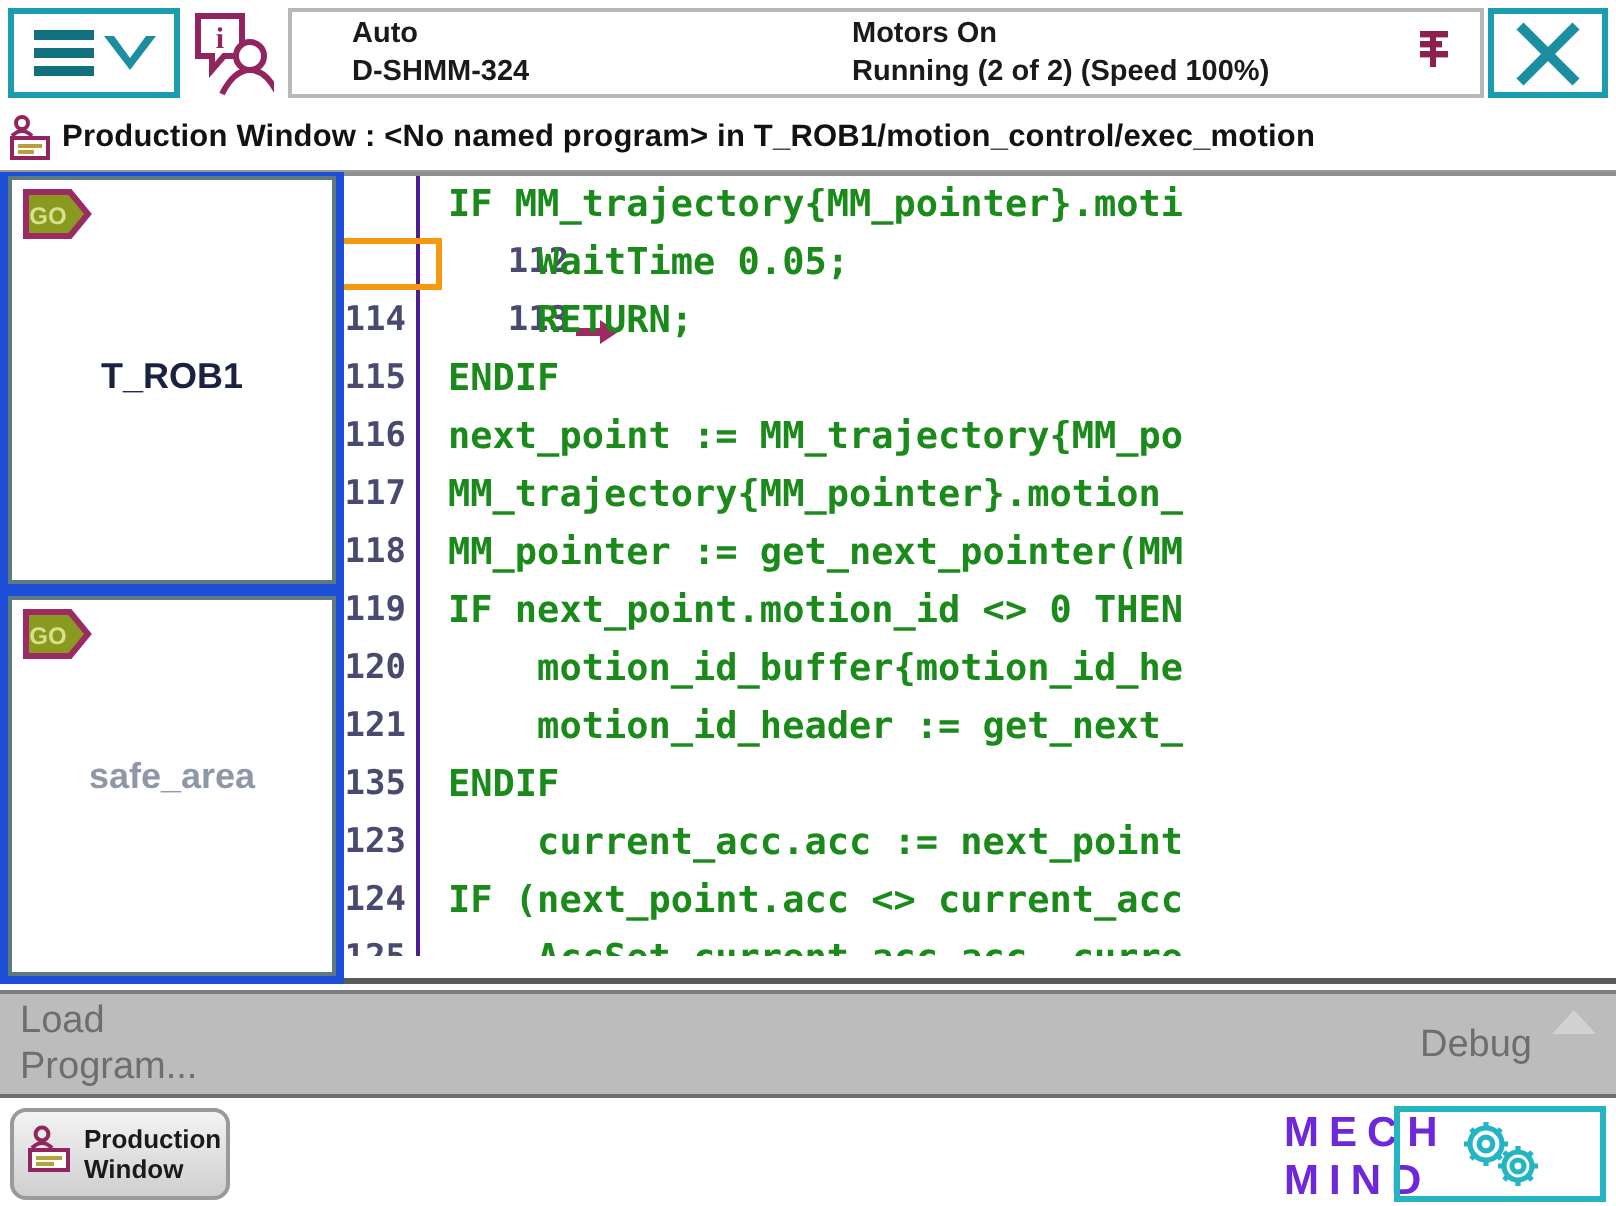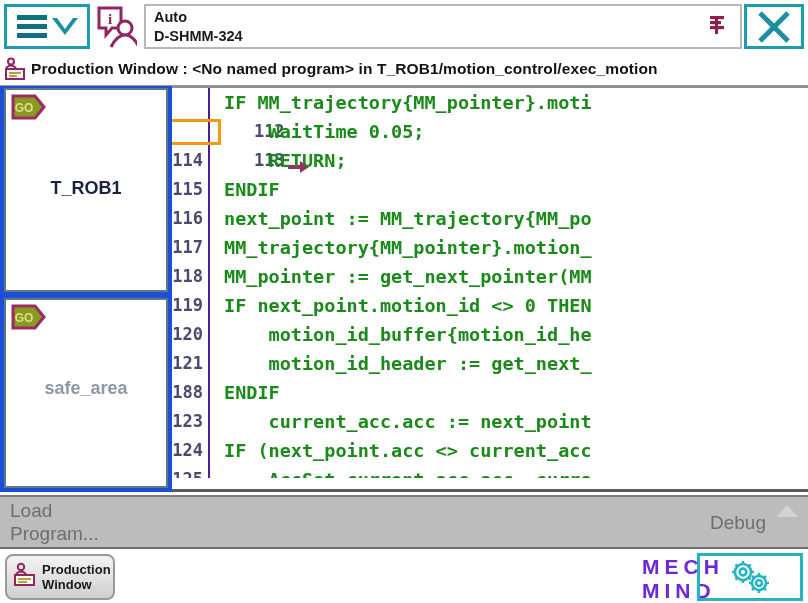--- a/index.html
+++ b/index.html
@@ -76,21 +76,21 @@
     align-items: center;
     box-sizing: border-box;
     position: relative;
   }
   .st-col {
     display: flex;
     flex-direction: column;
     justify-content: center;
     gap: 3px;
   }
-  .st-col-mode { margin-left: 8px; width: 250px; }
+  .st-col-mode { margin-left: 30px; width: 250px; }
   .st-col-motor { width: 300px; }
   .st-line {
     font-size: 14.5px;
     font-weight: bold;
     color: #1a1a1a;
     white-space: nowrap;
   }
   .speed-flag {
     position: absolute;
     right: 14px; top: 50%;
@@ -332,20 +332,24 @@
       <text x="15" y="19" font-family="Liberation Serif, serif" font-size="15" font-weight="bold" fill="#92255f" text-anchor="middle">i</text>
       <circle cx="30" cy="23" r="7" fill="#ffffff" stroke="#92255f" stroke-width="3"></circle>
       <path d="M16 42 q6 -12 14 -12 q8 0 14 12" fill="#ffffff" stroke="#92255f" stroke-width="3"></path>
     </svg>
   </div>
 
   <div class="status-panel">
     <div class="st-col st-col-mode">
       <div class="st-line">Auto</div>
       <div class="st-line">D-SHMM-324</div>
+    </div>
+    <div class="st-col st-col-motor">
+      <div class="st-line">Motors On</div>
+      <div class="st-line">Running (2 of 2) (Speed 100%)</div>
     </div>
     <span class="speed-flag">
       <svg width="18" height="22" viewBox="0 0 18 22">
         <rect x="2" y="2" width="14" height="3.2" fill="#8e2050"></rect>
         <rect x="2" y="7" width="11" height="3.2" fill="#8e2050"></rect>
         <rect x="2" y="12" width="14" height="3.2" fill="#8e2050"></rect>
         <rect x="7" y="2" width="3" height="18" fill="#8e2050"></rect>
       </svg>
     </span>
   </div>
@@ -411,21 +415,21 @@
         </span>
       </div>
       <div class="ln">114</div>
       <div class="ln">115</div>
       <div class="ln">116</div>
       <div class="ln">117</div>
       <div class="ln">118</div>
       <div class="ln">119</div>
       <div class="ln">120</div>
       <div class="ln">121</div>
-      <div class="ln">188</div>
+      <div class="ln">135</div>
       <div class="ln">123</div>
       <div class="ln">124</div>
       <div class="ln">125</div>
     </div>
 
     <div class="code-lines">
       <div class="cl">IF MM_trajectory{MM_pointer}.moti</div>
       <div class="cl">    WaitTime 0.05;</div>
       <div class="cl">    RETURN;</div>
       <div class="cl">ENDIF</div>

